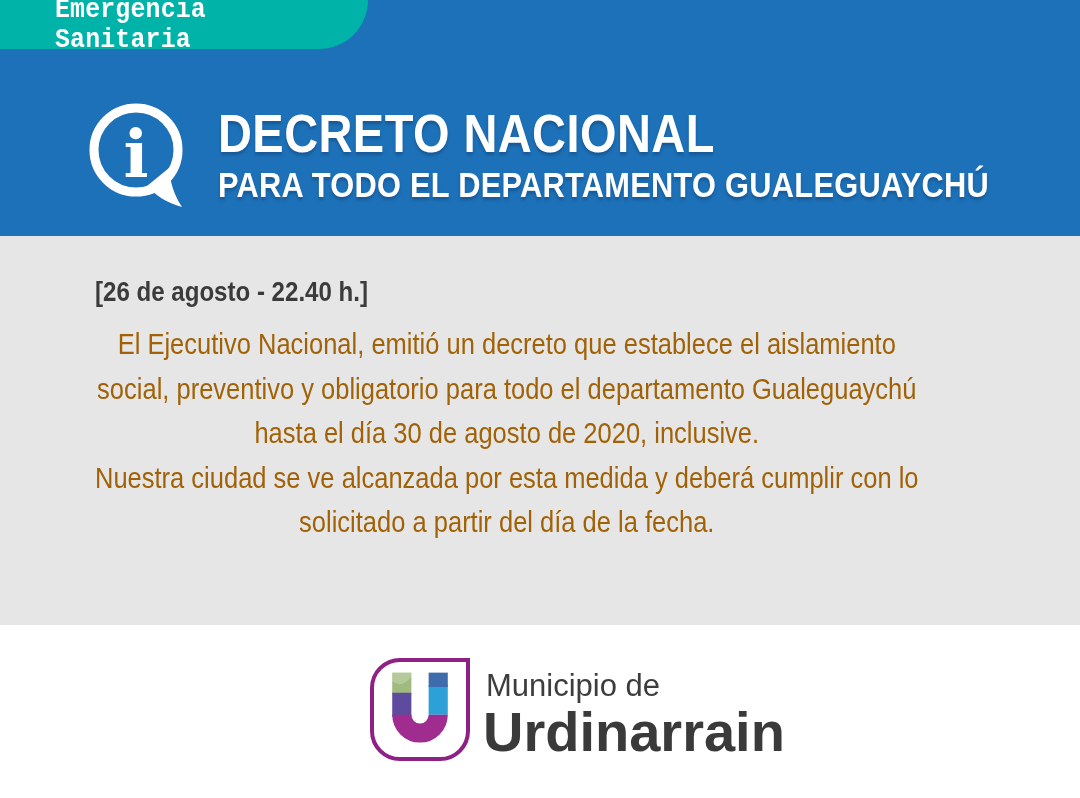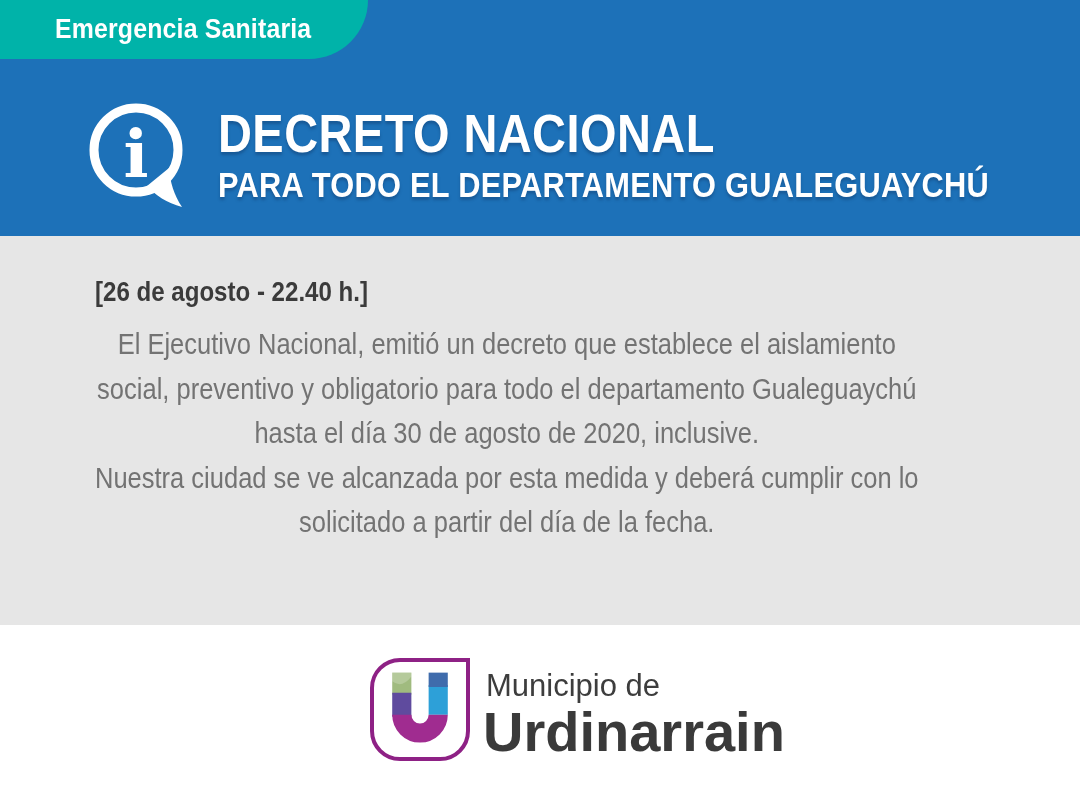--- a/index.html
+++ b/index.html
@@ -3,22 +3,22 @@
 <meta charset="utf-8">
 <style>
   html,body{margin:0;padding:0;background:#ffffff;}
   .canvas{
     position:relative;width:1080px;height:798px;overflow:hidden;
     background:#ffffff;font-family:"Liberation Sans",sans-serif;
   }
   
   .banner{position:absolute;left:0;top:0;width:1080px;height:236px;background:#1d71b8;}
   .badge{
-    position:absolute;left:0;top:0;width:368px;height:59px;background:#00b3a9;
-    border-bottom-right-radius:62px;display:flex;align-items:center;
+    position:absolute;left:0;top:0;width:368px;height:49px;background:#00b3a9;
+    border-bottom-right-radius:62px;display:flex;align-items:center;font-family:Liberation Mono, monospace;
   }
   .badge span{
     display:inline-block;margin-left:55px;color:#ffffff;font-weight:bold;font-size:27px;
     transform:scaleX(0.92);transform-origin:0 50%;letter-spacing:0.2px;
   }
   .info-icon{position:absolute;left:83px;top:98px;width:110px;height:112px;}
   .banner-title{
     position:absolute;left:218px;top:106px;color:#ffffff;font-weight:bold;font-size:54px;
     line-height:1;white-space:nowrap;transform:scaleX(0.87);transform-origin:0 0;
     text-shadow:0 3px 3px rgba(15,45,90,0.35);letter-spacing:0.5px;
@@ -27,21 +27,21 @@
     position:absolute;left:218px;top:167px;color:#ffffff;font-weight:bold;font-size:35px;
     line-height:1;white-space:nowrap;transform:scaleX(0.88);transform-origin:0 0;
     text-shadow:0 3px 3px rgba(15,45,90,0.35);letter-spacing:0.3px;
   }
   
   .content{position:absolute;left:0;top:236px;width:1080px;height:389px;background:#e6e6e6;text-align:center;}
   .timestamp{
     position:absolute;left:95px;top:40px;color:#3b3b3b;font-weight:bold;font-size:28px;
     white-space:nowrap;transform:scaleX(0.86);transform-origin:0 0;
   }
-  .body-text{position:absolute;left:95px;top:86px;color:#737373;font-size:30px;line-height:44.5px;}
+  .body-text{position:absolute;left:95px;top:86px;color:#a16207;font-size:30px;line-height:44.5px;}
   .body-text .line{white-space:nowrap;transform:scaleX(0.85);transform-origin:0 50%;}
   
   .footer{position:absolute;left:0;top:625px;width:920px;height:173px;background:#ffffff;}
   .logo-box{
     position:absolute;left:370px;top:33px;width:92px;height:95px;background:#ffffff;
     border:4px solid #8e2185;border-radius:30px 0 30px 30px;
   }
   .logo-box svg{position:absolute;left:1px;top:2px;}
   .org-prefix{position:absolute;left:486px;top:43px;color:#3d3d3d;font-size:31px;white-space:nowrap;}
   .org-name{position:absolute;left:483px;top:74px;color:#3a3a3a;font-size:56px;font-weight:bold;white-space:nowrap;}

